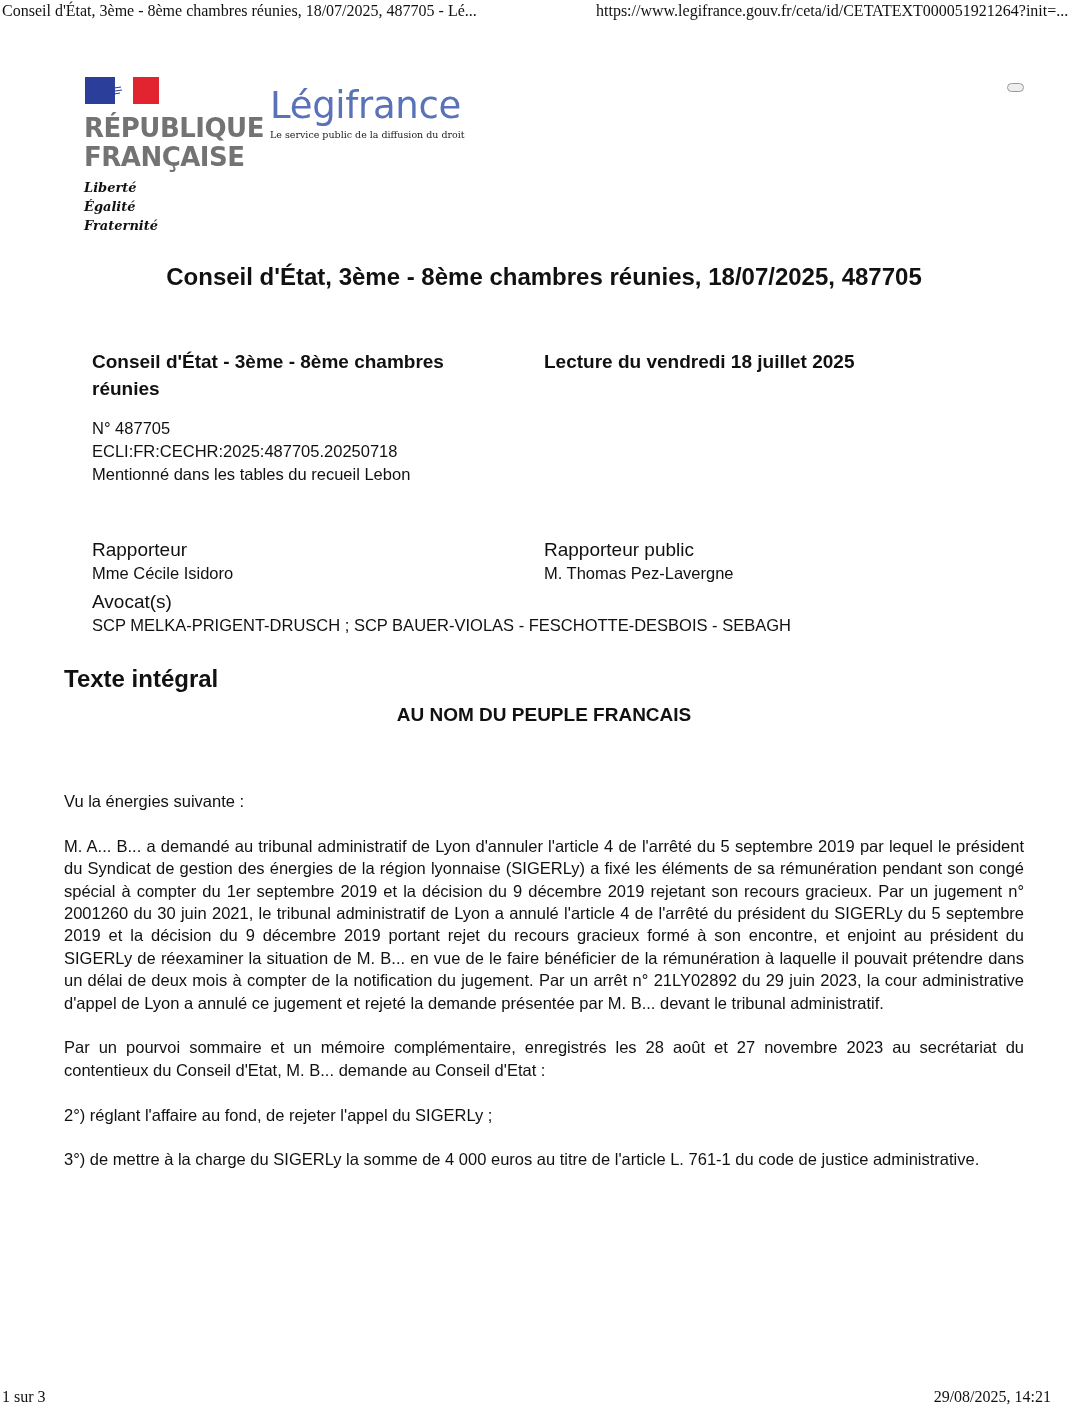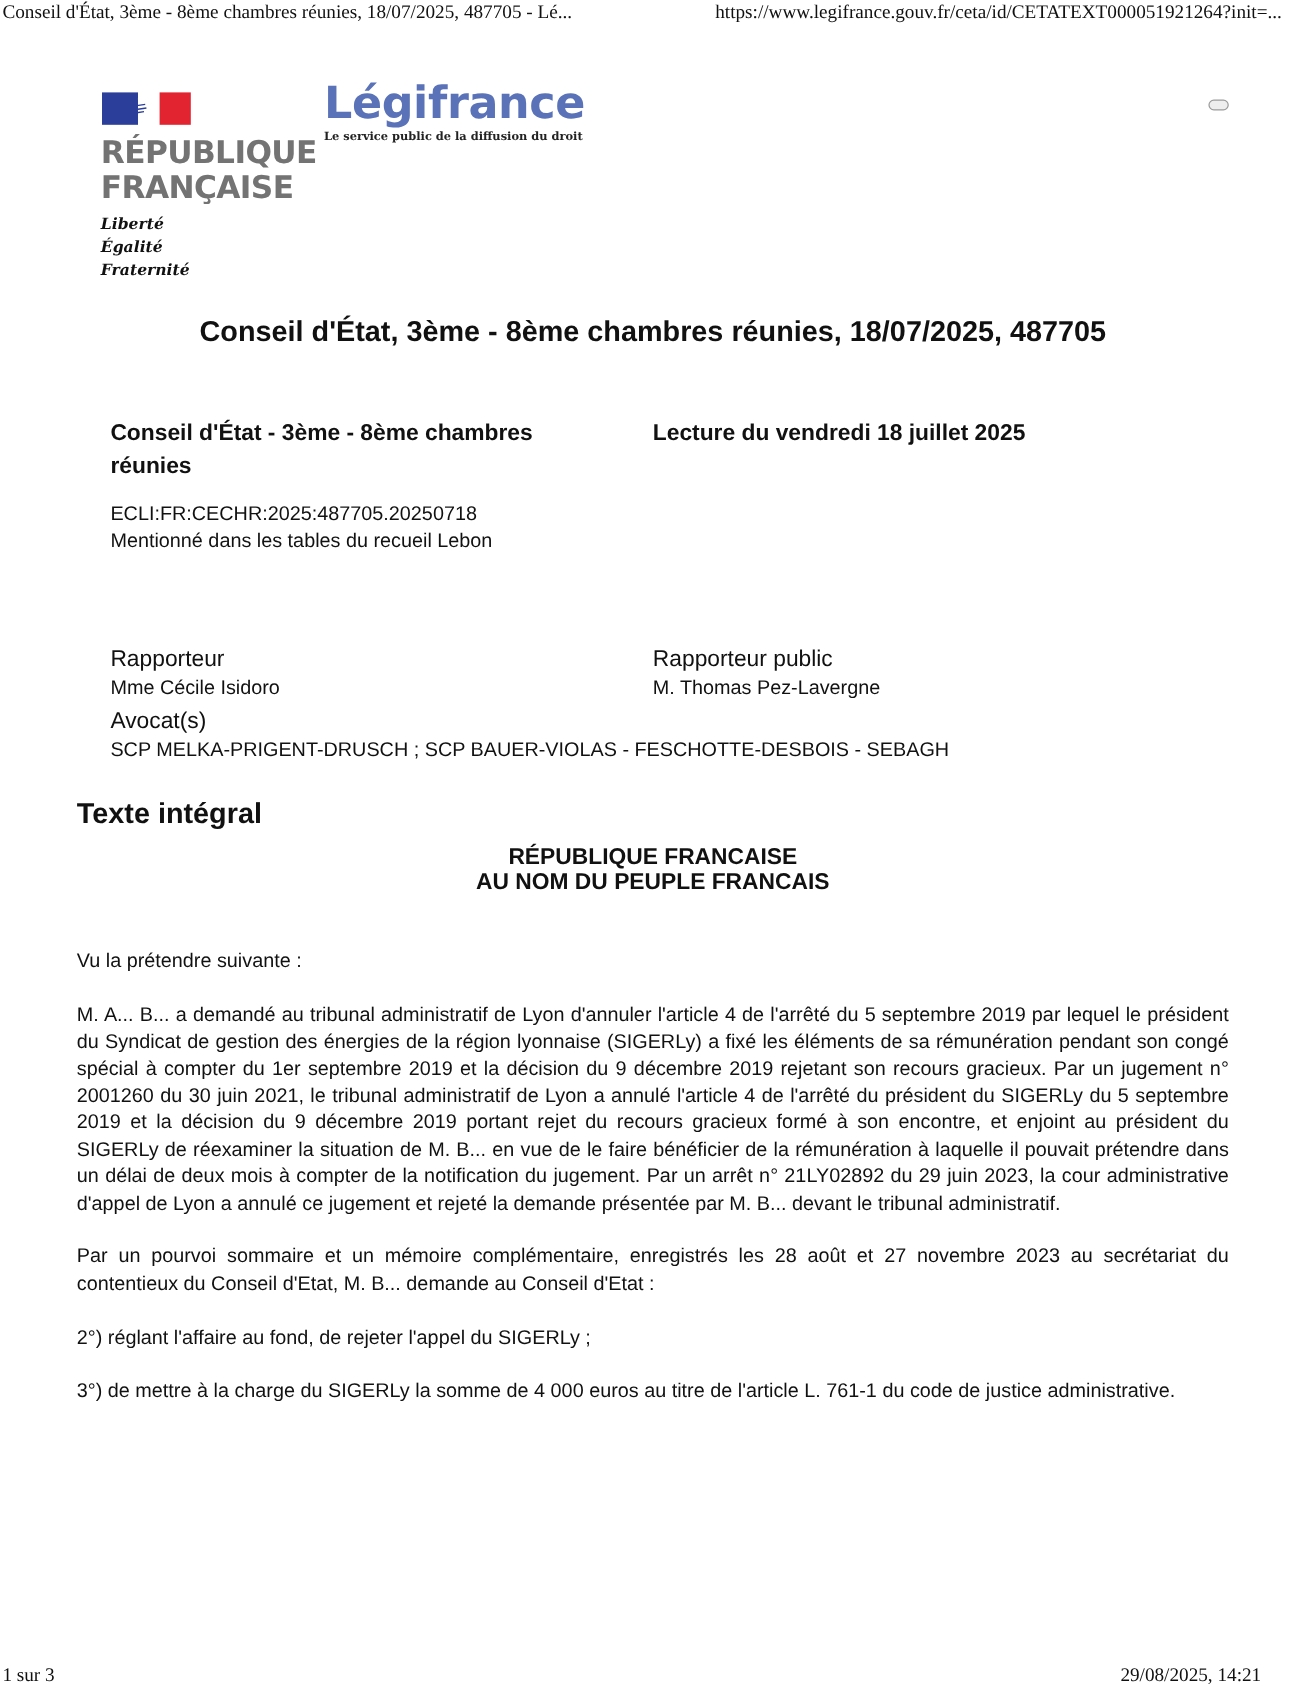--- a/index.html
+++ b/index.html
@@ -24,21 +24,21 @@
   .marianne .red { position: absolute; left: 49px; top: 1px; width: 26px; height: 27px; background: #e1242f; }
   .marianne .head { position: absolute; left: 28px; top: 0px; width: 26px; height: 28px; }
   .rf-name {
     margin-top: 10px; font-family: "DejaVu Sans", sans-serif; font-weight: bold;
     font-size: 26px; line-height: 29px; letter-spacing: -0.5px; color: #737373;
   }
   .rf-motto {
     margin-top: 6px; font-family: "DejaVu Serif", serif; font-style: italic; font-weight: bold;
     font-size: 13px; line-height: 19px; color: #111;
   }
-  .logo-legi { position: absolute; left: 270px; top: 64px; font-weight: bold; }
+  .logo-legi { position: absolute; left: 270px; top: 84px; }
   .legi-name {
     font-family: "DejaVu Sans", sans-serif; font-size: 37px; line-height: 44px;
     color: #5a72b8; letter-spacing: -0.3px;
   }
   .legi-tag { font-family: "DejaVu Serif", serif; font-size: 9.5px; color: #222; margin-top: 1px; }
 
   .top-right-btn {
     position: absolute; left: 1007px; top: 83px; width: 17px; height: 9px;
     border: 1px solid #9a9a9a; border-radius: 5px; background: #eee;
   }
@@ -103,20 +103,21 @@
   <div class="legi-tag">Le service public de la diffusion du droit</div>
 </div>
 
 <div class="top-right-btn"></div>
 
 <h1 class="doc-title">Conseil d'État, 3ème - 8ème chambres réunies, 18/07/2025, 487705</h1>
 
 <div class="meta-left">
   <div class="court">Conseil d'État - 3ème - 8ème chambres réunies</div>
   <div class="info">
+    <div>N° 487705</div>
     <div>ECLI:FR:CECHR:2025:487705.20250718</div>
     <div>Mentionné dans les tables du recueil Lebon</div>
   </div>
 </div>
 <div class="meta-right">Lecture du vendredi 18 juillet 2025</div>
 
 <div class="people">
   <div class="col" style="left:0;">
     <div class="label">Rapporteur</div>
     <div class="value">Mme Cécile Isidoro</div>
@@ -126,26 +127,25 @@
     <div class="value">M. Thomas Pez-Lavergne</div>
   </div>
 </div>
 <div class="avocat">
   <div class="label">Avocat(s)</div>
   <div class="value">SCP MELKA-PRIGENT-DRUSCH ; SCP BAUER-VIOLAS - FESCHOTTE-DESBOIS - SEBAGH</div>
 </div>
 
 <h2 class="section-title">Texte intégral</h2>
 <div class="rf-heading">
-  <div>RÉPUBLIQUE FRANCAISE</div>
   <div>AU NOM DU PEUPLE FRANCAIS</div>
 </div>
 
 <div class="body-text">
-  <p>Vu la prétendre suivante :</p>
+  <p>Vu la énergies suivante :</p>
   <p>M. A... B... a demandé au tribunal administratif de Lyon d'annuler l'article 4 de l'arrêté du 5 septembre 2019 par lequel le président du Syndicat de gestion des énergies de la région lyonnaise (SIGERLy) a fixé les éléments de sa rémunération pendant son congé spécial à compter du 1er septembre 2019 et la décision du 9 décembre 2019 rejetant son recours gracieux. Par un jugement n° 2001260 du 30 juin 2021, le tribunal administratif de Lyon a annulé l'article 4 de l'arrêté du président du SIGERLy du 5 septembre 2019 et la décision du 9 décembre 2019 portant rejet du recours gracieux formé à son encontre, et enjoint au président du SIGERLy de réexaminer la situation de M. B... en vue de le faire bénéficier de la rémunération à laquelle il pouvait prétendre dans un délai de deux mois à compter de la notification du jugement. Par un arrêt n° 21LY02892 du 29 juin 2023, la cour administrative d'appel de Lyon a annulé ce jugement et rejeté la demande présentée par M. B... devant le tribunal administratif.</p>
   <p>Par un pourvoi sommaire et un mémoire complémentaire, enregistrés les 28 août et 27 novembre 2023 au secrétariat du contentieux du Conseil d'Etat, M. B... demande au Conseil d'Etat :</p>
   <p>2°) réglant l'affaire au fond, de rejeter l'appel du SIGERLy ;</p>
   <p>3°) de mettre à la charge du SIGERLy la somme de 4 000 euros au titre de l'article L. 761-1 du code de justice administrative.</p>
 </div>
 
 <div class="print-footer">
   <span class="pf-page">1 sur 3</span>
   <span class="pf-date">29/08/2025, 14:21</span>
 </div>

